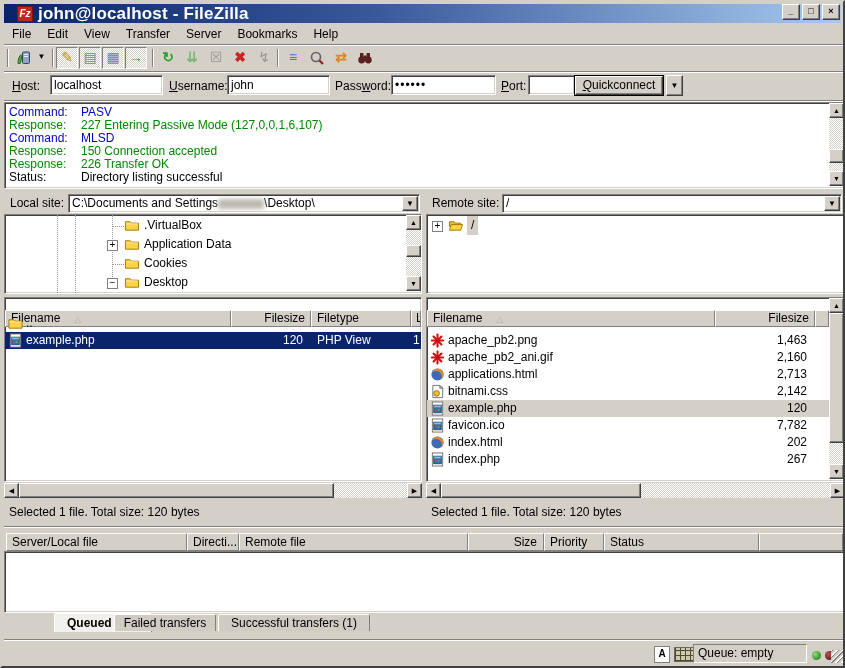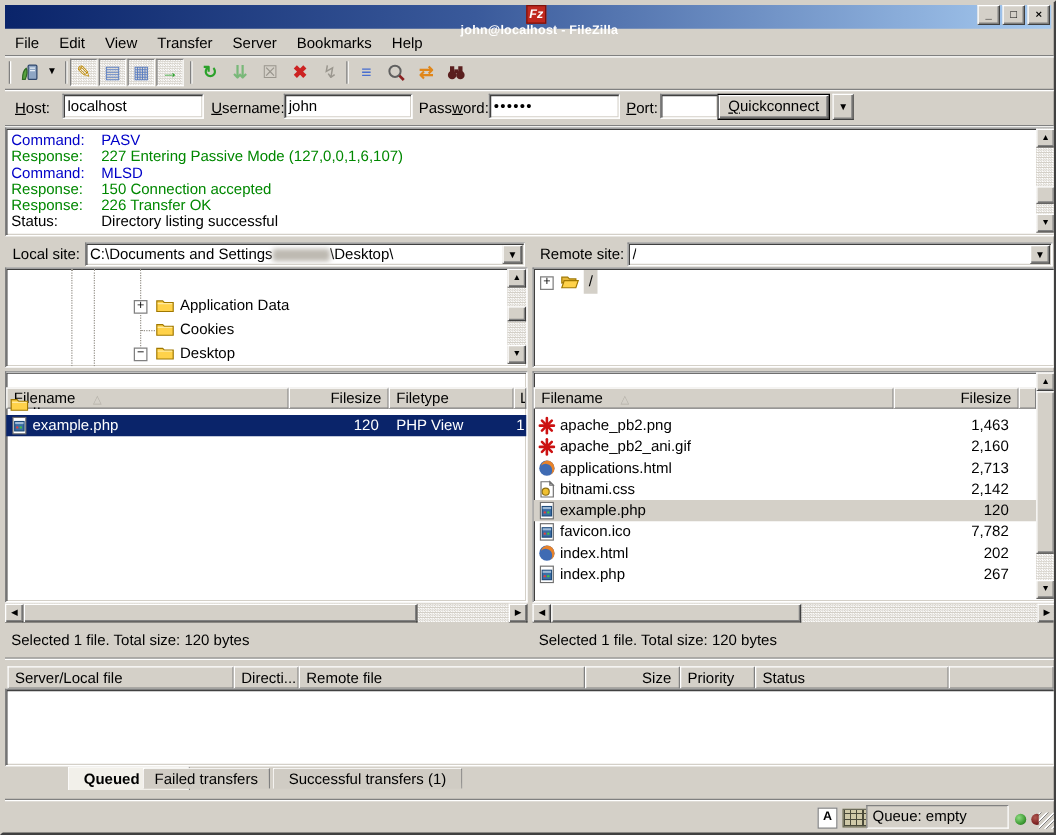--- a/index.html
+++ b/index.html
@@ -11,24 +11,24 @@
   .sunken{border:1px solid #808080;border-bottom-color:#fff;border-right-color:#fff;
           box-shadow:inset 1px 1px 0 #404040, inset -1px -1px 0 #d4d0c8;background:#fff;}
   .raised{border:1px solid #fff;border-bottom-color:#404040;border-right-color:#404040;
           box-shadow:inset -1px -1px 0 #808080;background:#d4d0c8;}
   .etched{border-top:1px solid #808080;border-bottom:1px solid #fff;height:0;}
   .vetched{border-left:1px solid #808080;border-right:1px solid #fff;width:0;}
 
   
   #titlebar{left:2px;top:2px;width:837px;height:19px;
     background:linear-gradient(to right,#0a246a,#3a5a9b 45%,#a6caf0);
-    display:flex;align-items:center;padding-left:13px;box-sizing:border-box;flex-direction:column;}
+    display:flex;align-items:center;padding-left:13px;box-sizing:border-box;}
   #fzlogo{width:14px;height:14px;background:#c0281e;border:1px solid #7c120c;color:#fff;
     font-weight:bold;font-size:10px;line-height:13px;text-align:center;font-style:italic;}
-  #title{color:#fff;font-weight:bold;font-size:10px;margin-left:5px;letter-spacing:.2px;}
+  #title{color:#fff;font-weight:bold;font-size:17px;margin-left:5px;letter-spacing:.2px;}
   .winbtn{width:16px;height:14px;font-size:9px;line-height:12px;text-align:center;
     font-weight:bold;color:#000;margin-left:2px;}
   #winbtns{position:absolute;right:3px;top:2px;display:flex;}
 
   
   #menubar{left:2px;top:22px;width:841px;height:19px;display:flex;align-items:center;}
   .menuitem{padding:2px 8px;}
 
   
   #toolbar{left:2px;top:44px;width:841px;height:25px;}
@@ -289,20 +289,27 @@
   <span class="abs" style="left:430px;top:194px;">Remote site:</span>
   <div class="combo sunken" style="left:500px;top:192px;width:340px;">
     <span class="txt">/</span>
     <span class="combodrop raised">▼</span>
   </div>
 
   <div class="treebox sunken" style="left:2px;top:212px;width:418px;height:80px;">
     <div class="dotv" style="left:52px;top:0;height:78px;"></div>
     <div class="dotv" style="left:70px;top:0;height:78px;"></div>
     <div class="dotv" style="left:107px;top:0;height:70px;"></div>
+    <div class="trow" style="top:1px;left:0;width:400px;">
+      <div class="doth" style="left:107px;top:10px;width:12px;"></div>
+      <svg class="ticon" style="left:119px;" viewBox="0 0 16 16">
+          <use href="#i-folder"></use>
+        </svg>
+      <span class="tlabel" style="left:139px;">.VirtualBox</span>
+    </div>
     <div class="trow" style="top:20px;left:0;width:400px;">
       <span class="exp" style="left:102px;">+</span>
       <svg class="ticon" style="left:119px;" viewBox="0 0 16 16">
           <use href="#i-folder"></use>
         </svg>
       <span class="tlabel" style="left:139px;">Application Data</span>
     </div>
     <div class="trow" style="top:39px;left:0;width:400px;">
       <div class="doth" style="left:107px;top:10px;width:12px;"></div>
       <svg class="ticon" style="left:119px;" viewBox="0 0 16 16">

